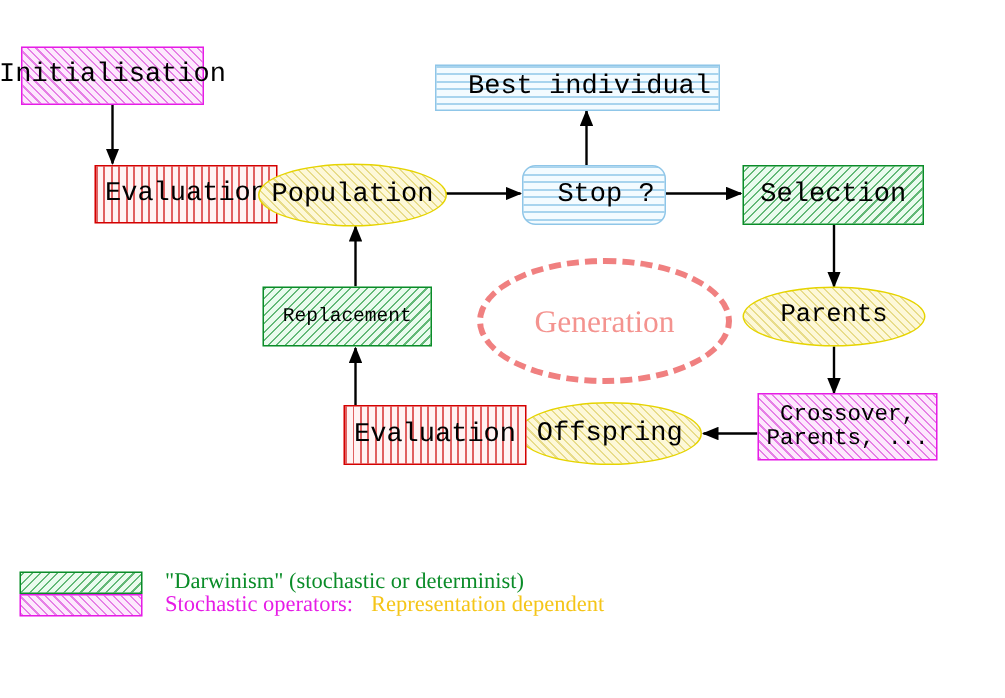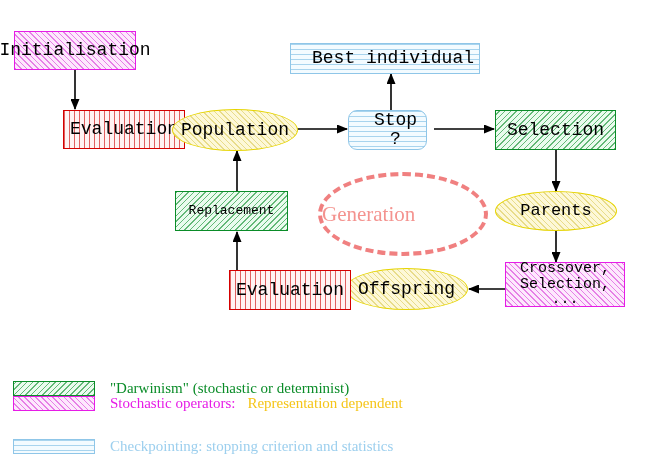--- a/index.html
+++ b/index.html
@@ -48,21 +48,21 @@
     background-color:#fdf8d8;
     background-image:repeating-linear-gradient(45deg,
         #e8dc8a 0px,#e8dc8a 1px,transparent 1px,transparent 4px);
   }
   .ellipse{border-radius:50%;}
   .rounded{border-radius:9px;}
 
   .dashed-ellipse{
     position:absolute;border:4px dashed #f08080;border-radius:50%;
     background:transparent;display:flex;align-items:center;
-    z-index:2;
+    justify-content:center;z-index:2;
   }
   .gen-label{color:#f4938f;font-size:21px;}
 
   
   #legend{position:absolute;left:0;top:336px;width:670px;height:129px;z-index:5;}
   .lg-row{position:absolute;left:0;width:670px;height:24px;display:flex;align-items:center;}
   .lg-swatch{position:absolute;left:13px;width:82px;height:15px;box-sizing:border-box;}
   .lg-text{position:absolute;left:110px;font-size:15px;white-space:nowrap;}
   .c-magenta{color:#e61ce6;}
   .c-gold{color:#f5c518;}
@@ -116,39 +116,39 @@
 </div>
 
 <div class="node pat-red fs18" style="left:15px;top:110px;width:122px;height:39px;">
   <span>Evaluation</span>
 </div>
 
 <div class="node pat-yellow ellipse fs18" style="left:172px;top:109px;width:126px;height:42px;">
   <span>Population</span>
 </div>
 
-<div class="node pat-blue rounded fs18" style="left:348px;top:110px;width:79px;height:40px;">
+<div class="node pat-blue rounded fs18" style="left:348px;top:110px;width:96px;height:40px;">
   <span>Stop ?</span>
 </div>
 
 <div class="node pat-blue fs18" style="left:290px;top:43px;width:190px;height:31px;">
   <span>Best individual</span>
 </div>
 
 <div class="node pat-green fs18" style="left:495px;top:110px;width:121px;height:40px;">
   <span>Selection</span>
 </div>
 
 <div class="node pat-yellow ellipse fs17" style="left:495px;top:191px;width:122px;height:40px;">
   <span>Parents</span>
 </div>
 
 <div class="node pat-magenta fs15" style="left:505px;top:262px;width:120px;height:45px;flex-direction:column;">
   <span>Crossover,</span>
-  <span>Selection, ...</span>
+  <span>Parents, ...</span>
 </div>
 
 <div class="node pat-yellow ellipse fs18" style="left:345px;top:268px;width:123px;height:42px;">
   <span>Offspring</span>
 </div>
 
 <div class="node pat-red fs18" style="left:181px;top:270px;width:122px;height:40px;">
   <span>Evaluation</span>
 </div>
 
@@ -168,18 +168,14 @@
       <span class="c-magenta">Stochastic operators:</span><span class="c-gold part2">Representation dependent</span>
     </div>
   </div>
 
   <div class="lg-row" style="top:40px;">
     <div class="lg-swatch pat-green"></div>
     <div class="lg-text c-green">"Darwinism" (stochastic or determinist)</div>
   </div>
 
 
-  <div class="lg-row" style="top:98px;">
-    <div class="lg-swatch pat-blue"></div>
-    <div class="lg-text c-blue">Checkpointing: stopping criterion and statistics</div>
-  </div>
 
 </div>
 
 </body></html>

